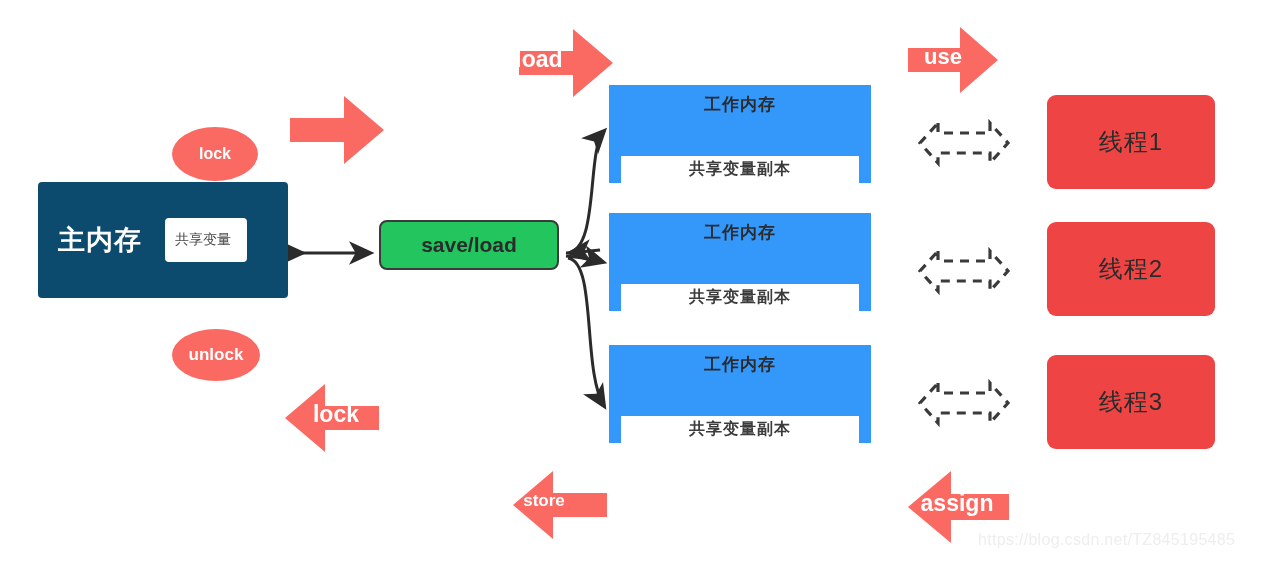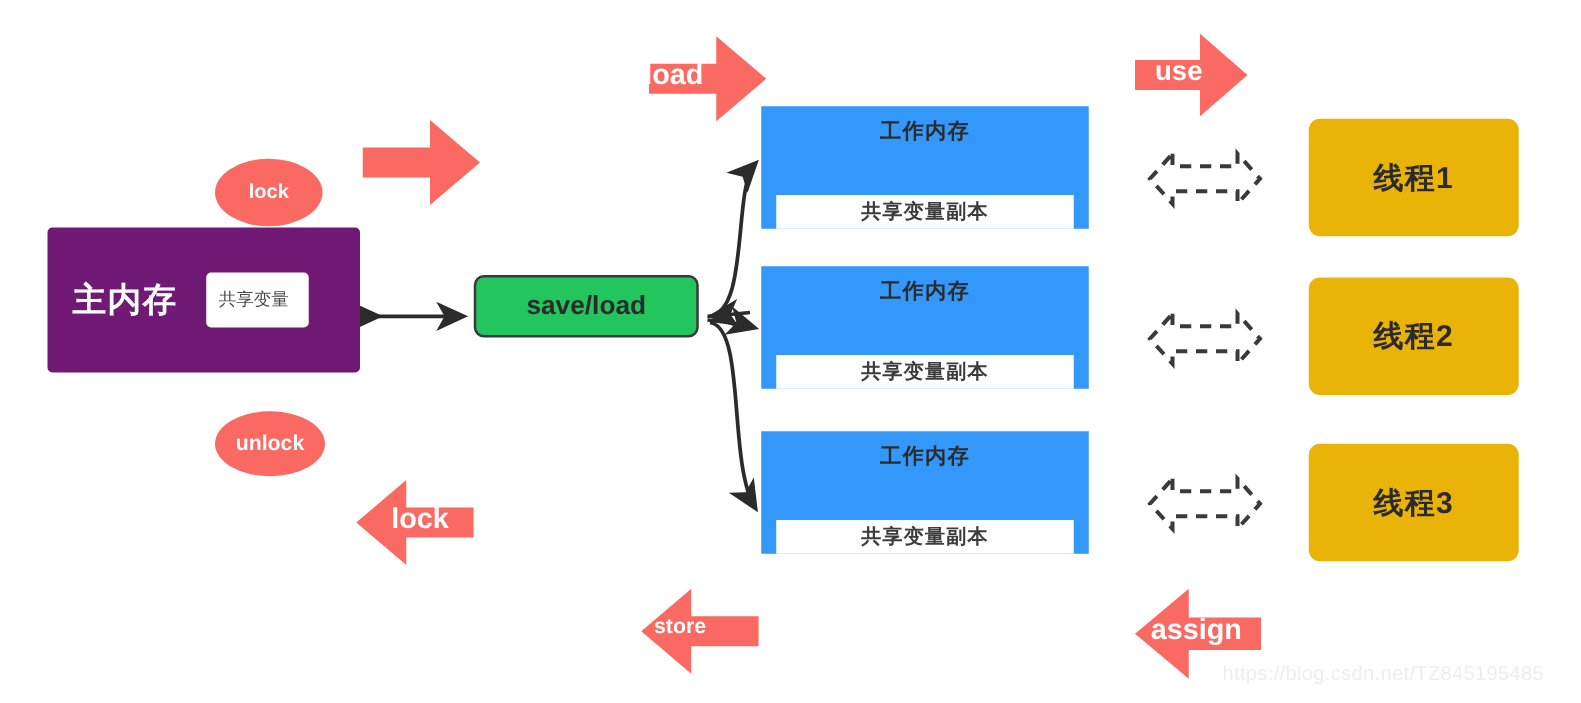--- a/index.html
+++ b/index.html
@@ -16,21 +16,21 @@
     height: 562px;
     background: #ffffff;
     overflow: hidden;
   }
   .abs { position: absolute; }
 
   
   .main-memory {
     left: 38px; top: 182px;
     width: 250px; height: 116px;
-    background: #701a75;
+    background: #0c4a6e;
     border-radius: 4px;
     display: flex;
     align-items: center;
     justify-content: flex-start;
   }
   .main-memory-label {
     color: #ffffff;
     font-size: 27px;
     font-weight: bold;
     margin-left: 20px;
@@ -97,28 +97,28 @@
     font-size: 16px;
     font-weight: bold;
     letter-spacing: 1px;
   }
 
   
   .thread-box {
     left: 1047px;
     width: 168px;
     height: 94px;
-    background: #eab308;
+    background: #ef4444;
     border-radius: 9px;
     display: flex;
     align-items: center;
     justify-content: center;
     color: #2b2b2b;
     font-size: 24px;
-    font-weight: bold;
+    font-weight: normal;
     letter-spacing: 1px;
   }
 
   
   .pill {
     background: #fa6a62;
     border-radius: 50%;
     display: flex;
     align-items: center;
     justify-content: center;

